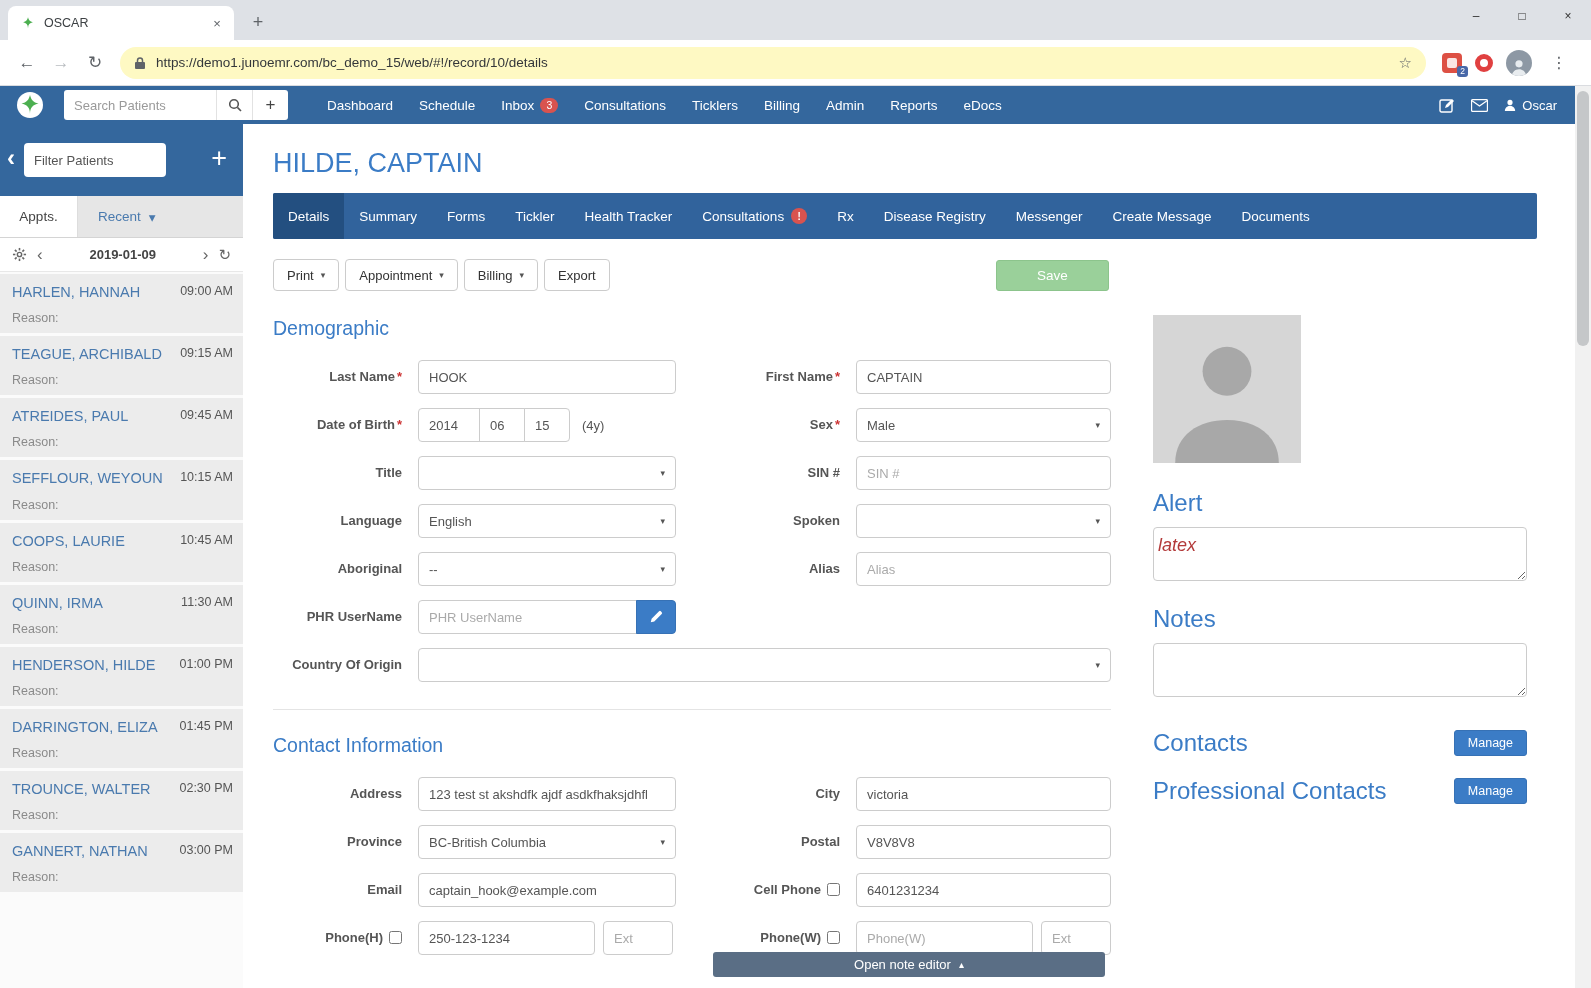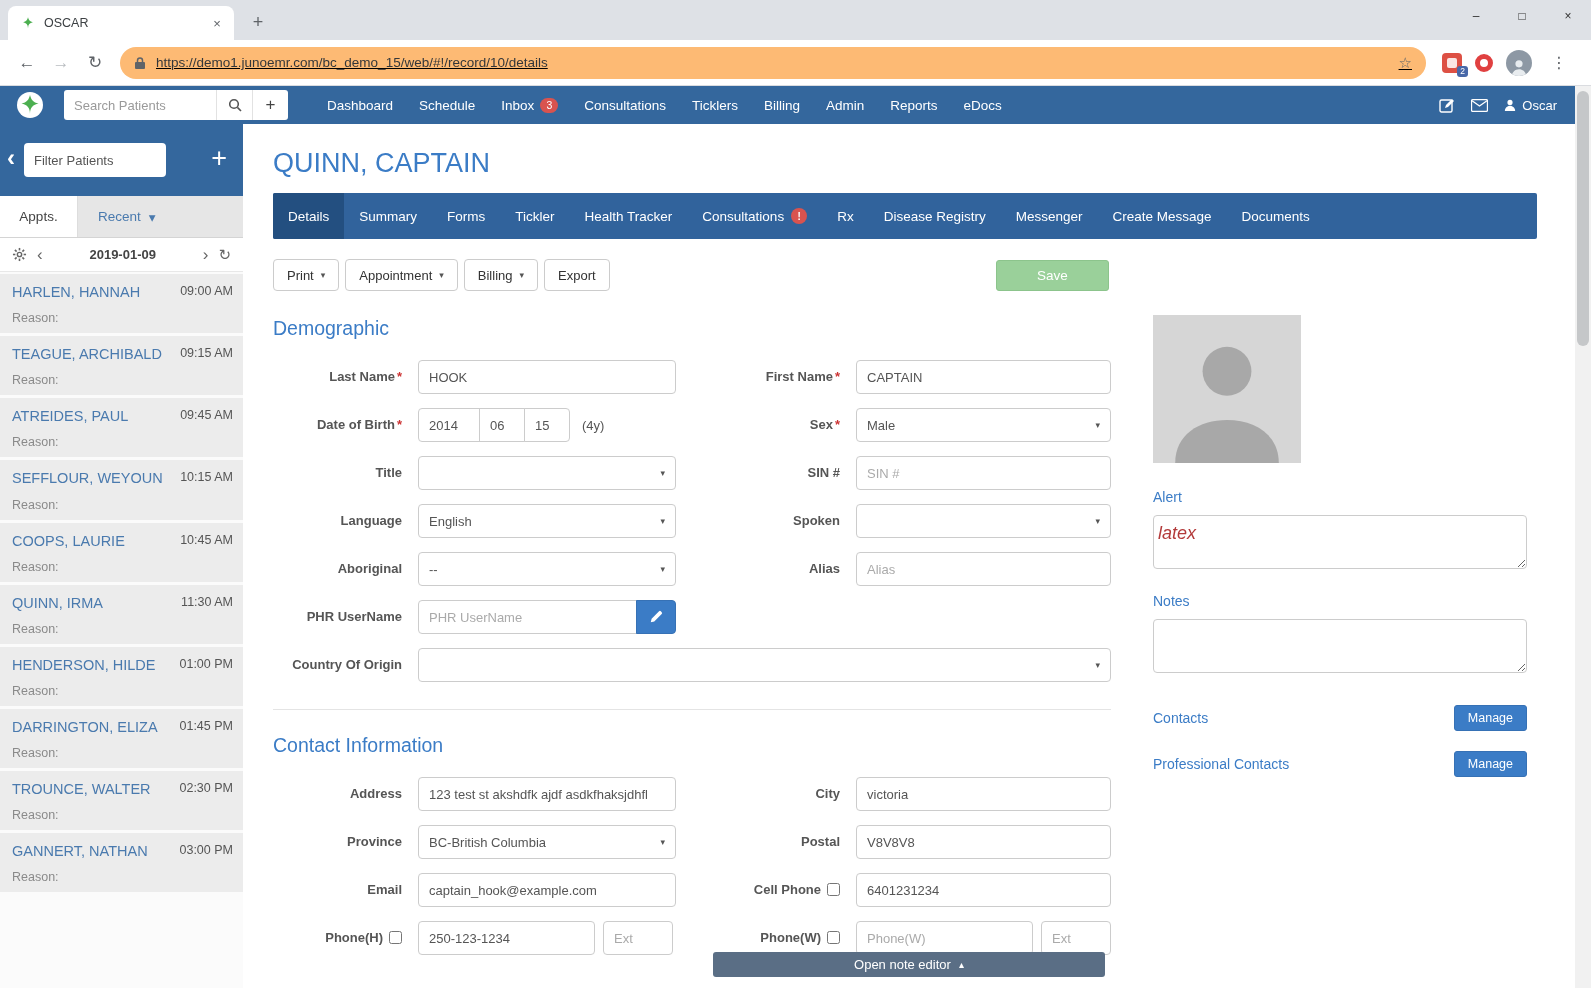--- a/index.html
+++ b/index.html
@@ -10,21 +10,21 @@
   .tabstrip { height:40px; background:#dee1e6; display:flex; align-items:flex-end; padding-left:8px; position:relative; }
   .btab { width:226px; height:34px; background:#fff; border-radius:8px 8px 0 0; display:flex; align-items:center; gap:8px; padding:0 8px 0 12px; font-size:12.5px; color:#3c4043; }
   .btab-title { flex:1; }
   .tab-close { color:#5f6368; font-size:13px; width:18px; height:18px; display:flex; align-items:center; justify-content:center; }
   .newtab { width:28px; height:28px; margin:0 0 4px 10px; display:flex; align-items:center; justify-content:center; font-size:18px; color:#5f6368; }
   .win-controls { position:absolute; right:0; top:0; display:flex; }
   .win-btn { width:46px; height:32px; display:flex; align-items:center; justify-content:center; font-size:12px; color:#333; }
   .urlrow { height:46px; background:#fff; display:flex; align-items:center; padding:0 10px; border-bottom:1px solid #dadce0; }
   .nav-btn { width:30px; height:30px; display:flex; align-items:center; justify-content:center; font-size:17px; color:#5f6368; margin:0 2px; }
   .nav-btn.disabled { color:#b8bcc0; }
-  .urlbar { flex:1; height:32px; background:#fdba74; border-radius:16px; display:flex; align-items:center; padding:0 14px; margin:0 8px;text-decoration:underline; }
+  .urlbar { flex:1; height:32px; background:#fef9c3; border-radius:16px; display:flex; align-items:center; padding:0 14px; margin:0 8px; }
   .url-text { font-size:13.5px; color:#34373a; margin-left:10px; flex:1; white-space:nowrap; overflow:hidden; }
   .star { color:#5f6368; font-size:15px; }
   .ext-area { display:flex; align-items:center; gap:13px; padding:0 8px; }
   .ext1 { width:20px; height:20px; background:#dd5044; border-radius:4px; position:relative; }
   .ext1-inner { position:absolute; inset:5px; background:#fff; border-radius:2px; opacity:.85; }
   .ext-badge { position:absolute; right:-6px; bottom:-4px; background:#4868a8; color:#fff; font-size:8.5px; border-radius:3px; padding:0 3px; line-height:11px; }
   .ext2 { width:18px; height:18px; border:5px solid #e04040; border-radius:50%; }
   .avatar { width:26px; height:26px; border-radius:50%; background:#8d98a4; display:flex; align-items:flex-end; justify-content:center; overflow:hidden; }
   .menu-dots { font-size:16px; color:#5f6368; padding:0 6px; }
 
@@ -99,21 +99,21 @@
   .phr-cell { display:flex; }
   .phr-cell .fld { border-radius:4px 0 0 4px; flex:1; }
   .phr-btn { width:40px; height:34px; background:#3b7cc6; border:1px solid #3671b5; border-radius:0 4px 4px 0; display:flex; align-items:center; justify-content:center; margin-left:-1px; }
   .divider { border:none; border-top:1px solid #e4e4e4; margin:27px 0 24px; }
   .phone-cell { display:flex; gap:8px; }
   .ph-main { width:177px; } .ph-ext { width:70px; }
   .cb { margin-left:6px; vertical-align:-2px; }
 
   .side-col { flex:1; max-width:374px; margin-left:42px; padding-top:56px; }
   .photo { width:148px; height:148px; display:block; }
-  .p-title { color:#3b7cc6; font-size:14px; margin:0 0 10px; font-weight:normal; }
+  .p-title { color:#3b7cc6; font-size:24px; margin:0 0 10px; font-weight:normal; }
   .alert-t { margin-top:26px; }
   .notes-t { margin-top:20px; }
   .pta { width:100%; height:54px; border:1px solid #ccc; border-radius:4px; padding:7px 4px; font-size:18px; font-family:inherit; color:#555;font-style:italic; }
   .alert-ta { color:#b33a3a; }
   .c-row { display:flex; align-items:center; justify-content:space-between; margin-top:28px; }
   .c-row .p-title { margin:0; }
   .manage-btn { background:#3b7cc6; border:1px solid #3671b5; color:#fff; font-size:12.5px; padding:5px 13px; border-radius:3px; }
 
   .note-bar { position:absolute; left:50%; transform:translateX(-50%); bottom:11px; width:392px; height:25px; background:#5a6e85; color:#fff; font-size:13px; display:flex; align-items:center; justify-content:center; gap:8px; border-radius:3px; z-index:5; }
   .note-caret { font-size:10px; }
@@ -343,21 +343,21 @@
                 <span class="appt-name">GANNERT, NATHAN</span>
                 <span class="appt-time">03:00 PM</span>
               </div>
               <div class="appt-reason">Reason:</div>
             </div>
         </div>
       </aside>
 
       <main class="main">
         <div class="pt-header">
-          <span class="pt-name">QUINN, CAPTAIN</span>
+          <span class="pt-name">HILDE, CAPTAIN</span>
         </div>
 
         <div class="record-tabs">
           <span class="rtab active">
               <span>Details</span>
             </span>
           <span class="rtab">
               <span>Summary</span>
             </span>
           <span class="rtab">

